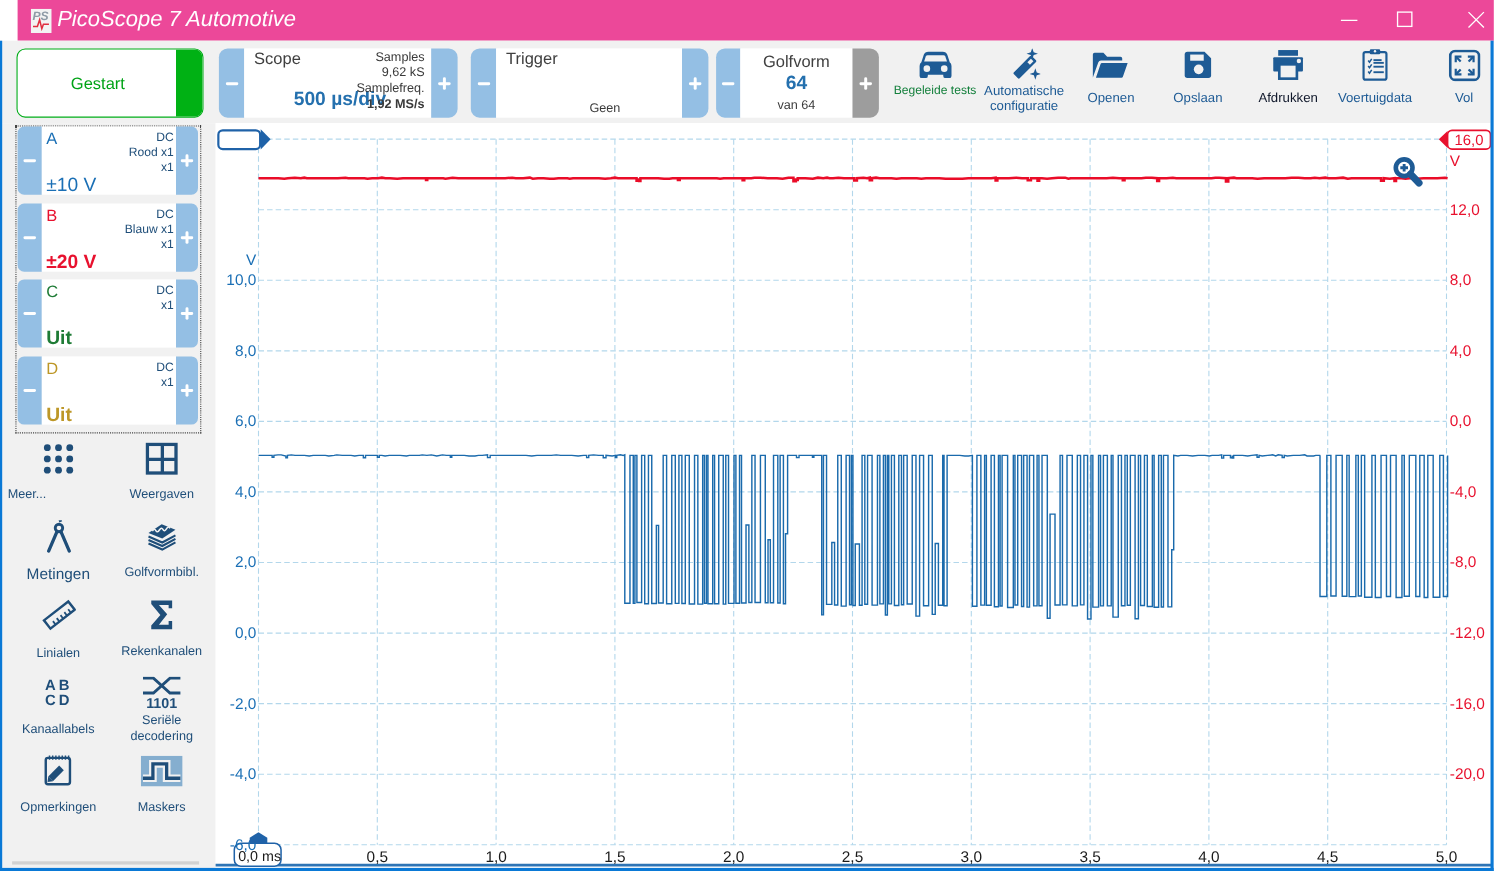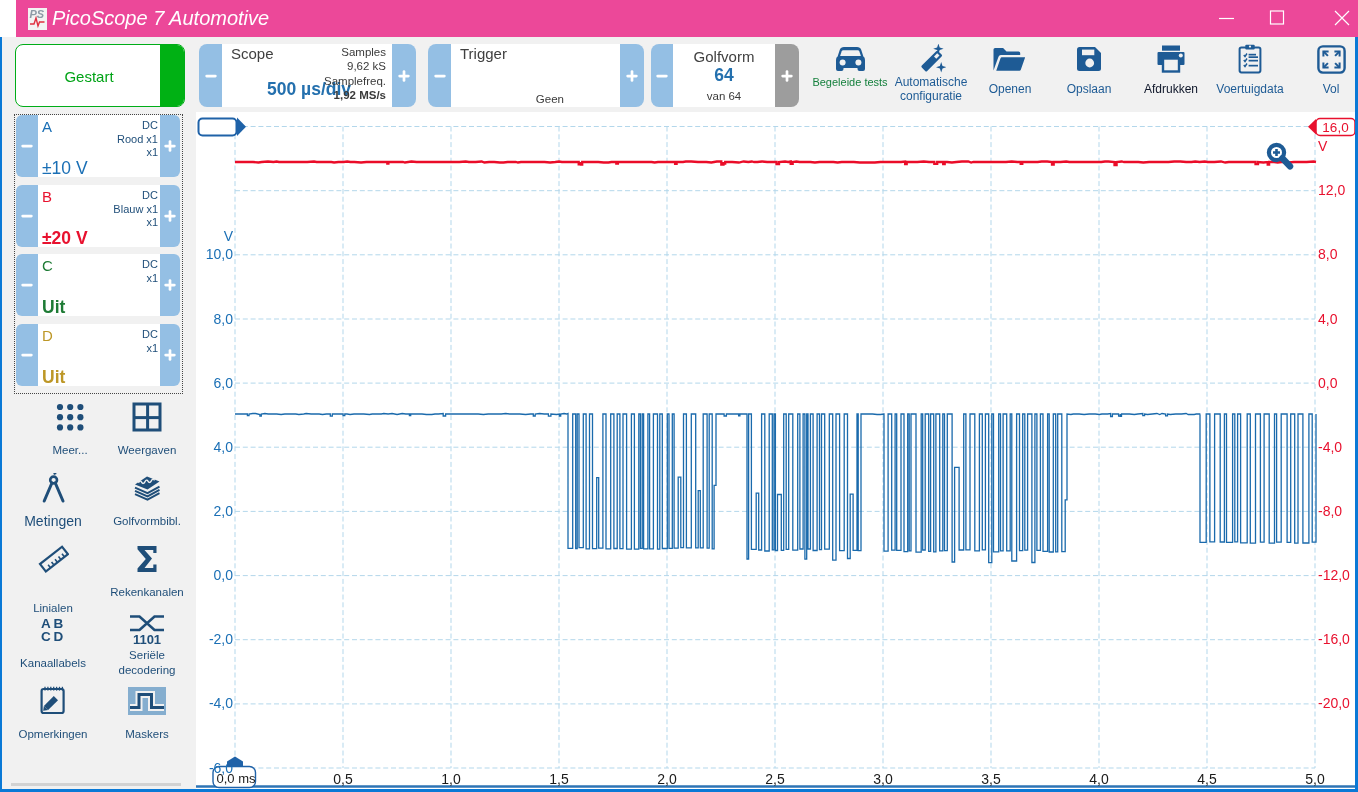--- a/index.html
+++ b/index.html
@@ -271,21 +271,21 @@
       </svg>
     </div>
   <div style="position:absolute;left:26px;top:3px;font-size:15px;color:#bd9727;">D</div>
   <div style="position:absolute;right:22px;top:4px;width:100px;text-align:right;font-size:11px;line-height:13.5px;color:#1f4e79;">
       <div>DC</div>
       <div>x1</div>
     </div>
   <div style="position:absolute;left:26px;bottom:-2px;font-size:17.5px;font-weight:bold;color:#bd9727;">Uit</div>
 </div>
 
-<div style="position:absolute;left:24px;top:401px;width:92px;text-align:center;">
+<div style="position:absolute;left:7px;top:401px;width:92px;text-align:left;">
   <div style="height:32px;display:flex;align-items:center;justify-content:center;">
       <svg width="29" height="29" viewBox="0 0 29 29">
         <circle cx="4.0" cy="4.0" r="3.1" fill="#1f4e79"></circle>
         <circle cx="14.2" cy="4.0" r="3.1" fill="#1f4e79"></circle>
         <circle cx="24.4" cy="4.0" r="3.1" fill="#1f4e79"></circle>
         <circle cx="4.0" cy="14.2" r="3.1" fill="#1f4e79"></circle>
         <circle cx="14.2" cy="14.2" r="3.1" fill="#1f4e79"></circle>
         <circle cx="24.4" cy="14.2" r="3.1" fill="#1f4e79"></circle>
         <circle cx="4.0" cy="24.4" r="3.1" fill="#1f4e79"></circle>
         <circle cx="14.2" cy="24.4" r="3.1" fill="#1f4e79"></circle>
@@ -343,21 +343,21 @@
           <g stroke="#1f4e79" stroke-width="1.6">
             <line x1="6.0" y1="9" x2="6.0" y2="5.5"></line>
             <line x1="10.4" y1="9" x2="10.4" y2="5.5"></line>
             <line x1="14.8" y1="9" x2="14.8" y2="5.5"></line>
             <line x1="19.200000000000003" y1="9" x2="19.200000000000003" y2="5.5"></line>
             <line x1="23.6" y1="9" x2="23.6" y2="5.5"></line>
           </g>
         </g>
       </svg>
     </div>
-  <div style="margin-top:26px;font-size:11.5px;line-height:14.5px;color:#1f4e79;">Linialen</div>
+  <div style="margin-top:12px;font-size:11.5px;line-height:14.5px;color:#1f4e79;">Linialen</div>
 </div>
 
 <div style="position:absolute;left:101px;top:543px;width:92px;text-align:center;">
   <div style="height:32px;display:flex;align-items:center;justify-content:center;">
       <svg width="24" height="30" viewBox="0 0 24 30">
         <path d="M2.5 2 h19 v7 h-3.2 v-3 H9.5 l7.5 8.5 L9.5 24 h8.8 v-3.5 h3.2 V28 h-19 v-3.4 l8.3 -9.6 L2.5 5.2 Z" fill="#1f4e79"></path>
       </svg>
     </div>
   <div style="margin-top:10px;font-size:11.5px;line-height:14.5px;color:#1f4e79;">Rekenkanalen</div>
 </div>

